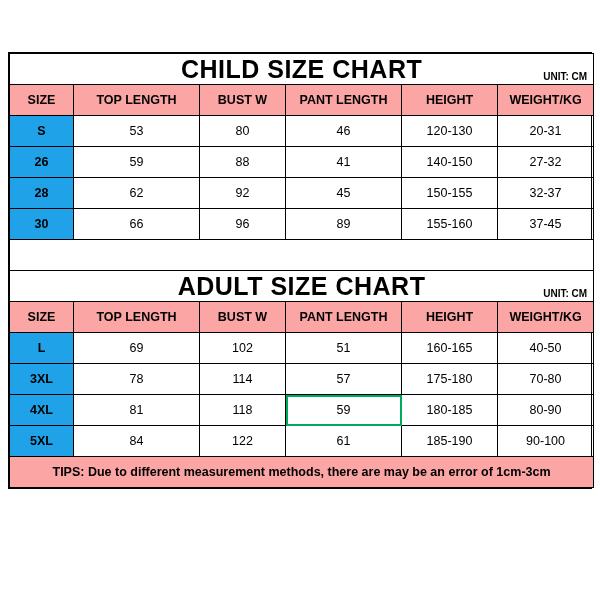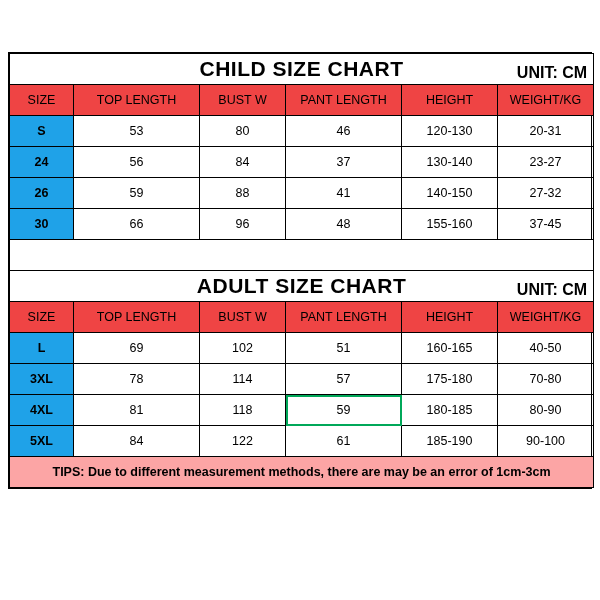--- a/index.html
+++ b/index.html
@@ -52,38 +52,38 @@
   col.c5 { width: 96px; }
 
   .title-row td {
     border: none;
     border-bottom: 1px solid #000;
     height: 34px;
     position: relative;
     background: #ffffff;
   }
   .chart-title {
-    font-size: 21px;
+    font-size: 25px;
     font-weight: bold;
     letter-spacing: 0.5px;
     color: #000;
     text-align: center;
     display: block;
   }
   .unit-label {
     position: absolute;
     right: 6px;
     bottom: 2px;
-    font-size: 16px;
+    font-size: 10px;
     font-weight: bold;
     color: #000;
   }
   .head-row td {
-    background: #ef4444;
-    font-weight: normal;
+    background: #fca5a5;
+    font-weight: bold;
     font-size: 12px;
     color: #000;
     height: 26px;
   }
   .sizecell {
     background: #1fa2e8;
     font-weight: bold;
     font-size: 12px;
   }
   .highlight {
@@ -141,40 +141,40 @@
         </tr>
         <tr>
           <td class="sizecell">S</td>
           <td>53</td>
           <td>80</td>
           <td>46</td>
           <td>120-130</td>
           <td>20-31</td>
         </tr>
         <tr>
-          <td class="sizecell">24</td>
-          <td>56</td>
-          <td>84</td>
-          <td>37</td>
-          <td>130-140</td>
-          <td>23-27</td>
-        </tr>
-        <tr>
           <td class="sizecell">26</td>
           <td>59</td>
           <td>88</td>
           <td>41</td>
           <td>140-150</td>
           <td>27-32</td>
         </tr>
         <tr>
+          <td class="sizecell">28</td>
+          <td>62</td>
+          <td>92</td>
+          <td>45</td>
+          <td>150-155</td>
+          <td>32-37</td>
+        </tr>
+        <tr>
           <td class="sizecell">30</td>
           <td>66</td>
           <td>96</td>
-          <td>48</td>
+          <td>89</td>
           <td>155-160</td>
           <td>37-45</td>
         </tr>
 
         <tr class="spacer-row">
           <td colspan="6"></td>
         </tr>
 
         <tr class="title-row">
           <td colspan="6">

